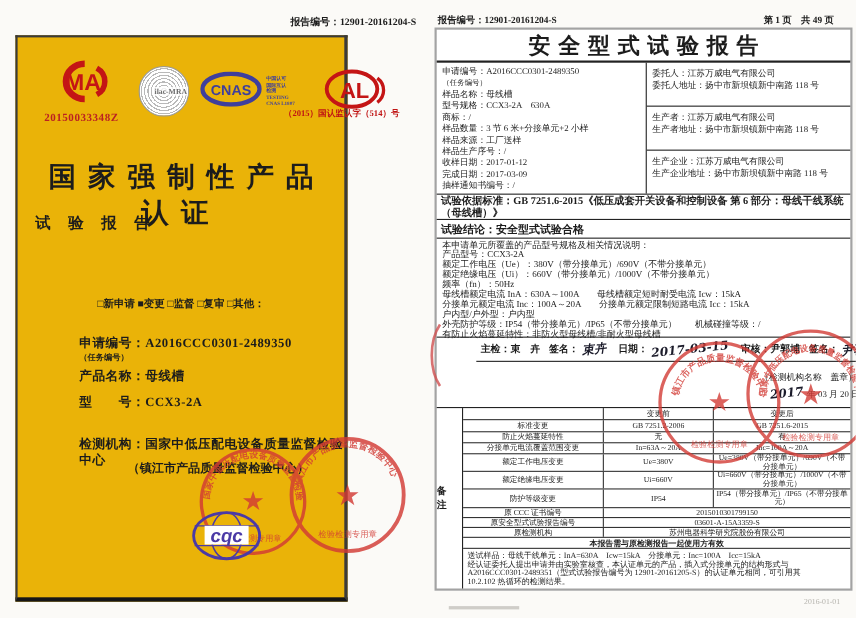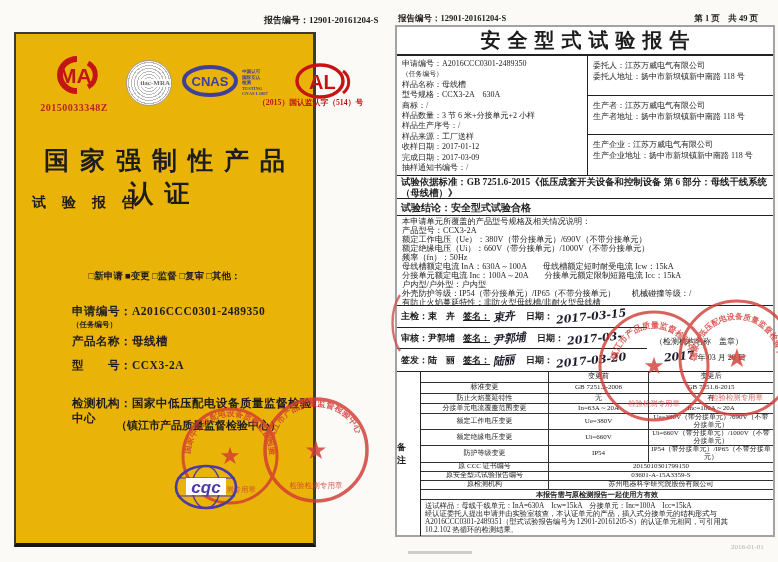--- a/index.html
+++ b/index.html
@@ -40,24 +40,24 @@
   .rt-info { height:120px; border-bottom:1px solid #222; display:flex; }
   .rt-info-left { width:191px; border-right:1px solid #222; padding:3px 5px; font-size:8px; line-height:10.4px; }
   .rt-info-left .tiny { font-size:6.8px; }
   .rt-info-right { flex:1; display:flex; flex-direction:column; }
   .rt-ir-group { height:40px; padding:4px 5px; font-size:8px; line-height:11px; }
   .rt-ir-group.bb { border-bottom:1px solid #222; }
   .rt-standard { height:23px; border-bottom:1px solid #222; padding:1px 4px; font-size:9.4px; line-height:10.6px; font-weight:bold; }
   .rt-conclusion { height:17px; border-bottom:1px solid #222; padding:2px 4px; font-size:10px; font-weight:bold; }
   .rt-coverage { height:90px; border-bottom:1px solid #222; padding:2px 5px; font-size:8.2px; line-height:8.95px; }
   .rt-sign { height:66px; border-bottom:1px solid #222; display:flex; position:relative; }
-  .rt-sign-left { width:250px; display:flex; flex-direction:column; }
+  .rt-sign-left { width:250px; display:flex; flex-direction:row;margin-left:36px; }
   .sig-row { height:22px; display:flex; align-items:center; padding:0 4px; font-size:9px; font-weight:bold; white-space:nowrap; }
   .sig-row.bb { border-bottom:1px solid #222; }
-  .sig-label { margin-left:8px;text-decoration:underline; }
+  .sig-label { margin-left:8px; }
   .hand { font-family:"DejaVu Serif","Liberation Serif",serif; font-style:italic; font-weight:bold; color:#1b1b2a;
           display:inline-block; transform:rotate(-6deg); font-size:11px; margin:0 3px; }
   .sig-date { margin-left:8px; }
   .rt-sign-right { flex:1; position:relative; font-size:8px; }
   .stamp-note { position:absolute; left:8px; top:30px; white-space:nowrap; }
   .stamp-date { position:absolute; left:14px; top:44px; white-space:nowrap; }
   .rt-remark { flex:1; display:flex; }
   .remark-label { width:24px; border-right:1px solid #222; display:flex; align-items:center; justify-content:center;
                   font-size:9px; font-weight:bold; letter-spacing:1px; }
   .remark-body { flex:1; display:flex; flex-direction:column; }
@@ -169,22 +169,22 @@
   <div class="rt-title">安全型式试验报告</div>
 
   <div class="rt-info">
     <div class="rt-info-left">
       <div>申请编号：A2016CCC0301-2489350</div>
       <div class="tiny">（任务编号）</div>
       <div>样品名称：母线槽</div>
       <div>型号规格：CCX3-2A　630A</div>
       <div>商标：/</div>
       <div>样品数量：3 节 6 米+分接单元+2 小样</div>
+      <div>样品来源：工厂送样</div>
       <div>样品生产序号：/</div>
-      <div>样品来源：工厂送样</div>
       <div>收样日期：2017-01-12</div>
       <div>完成日期：2017-03-09</div>
       <div>抽样通知书编号：/</div>
     </div>
     <div class="rt-info-right">
       <div class="rt-ir-group bb">
         <div>委托人：江苏万威电气有限公司</div>
         <div>委托人地址：扬中市新坝镇新中南路 118 号</div>
       </div>
       <div class="rt-ir-group bb">

